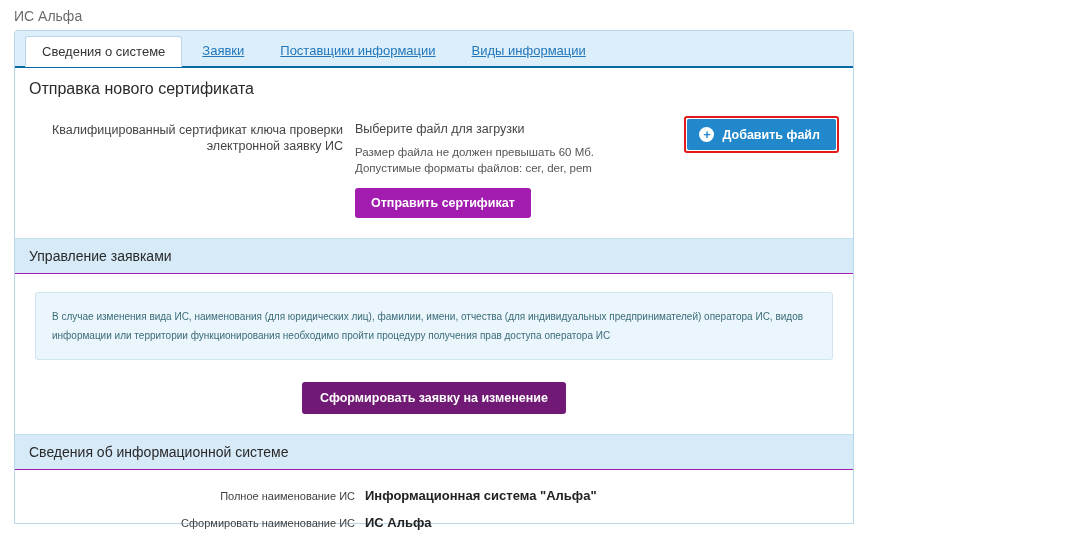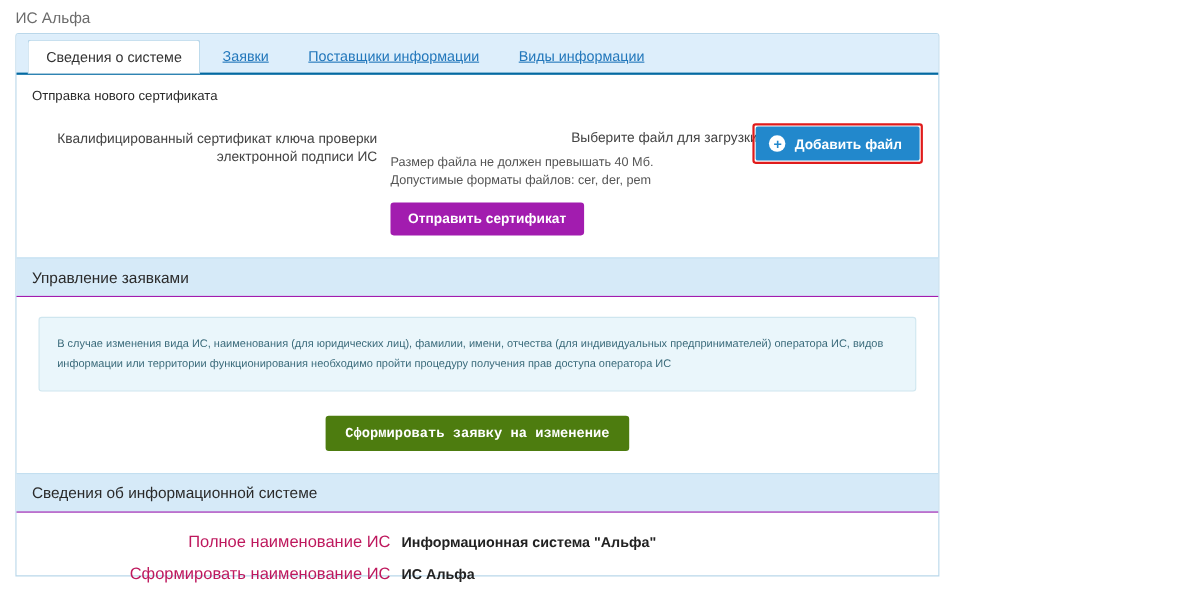--- a/index.html
+++ b/index.html
@@ -67,21 +67,21 @@
     height: 31px;
     line-height: 30px;
     margin-bottom: -1px;
     box-sizing: border-box;
   }
   
   .content {
     padding: 0;
   }
   .section-title {
-    font-size: 12px;
+    font-size: 16px;
     color: #2a2a2a;
     padding: 12px 0 10px 14px;
   }
   .section-bar {
     background: #d6eaf8;
     color: #2a2a2a;
     font-size: 14px;
     padding: 9px 0 9px 14px;
     border-top: 1px solid #c3dff0;
     border-bottom: 1px solid #a21caf;
@@ -100,50 +100,48 @@
     padding-right: 12px;
     box-sizing: border-box;
   }
   .cert-body {
     flex: 1;
   }
   .hint-main {
     font-size: 12.5px;
     color: #444444;
     margin-bottom: 8px;
-    text-align: center;
   }
   .hint-small {
     font-size: 11.5px;
     color: #555555;
     line-height: 16px;
   }
   .btn-blue {
     display: inline-block;
     background: #a21caf;
     color: #ffffff;
     font-size: 12.5px;
     font-weight: bold;
     border: none;
     border-radius: 3px;
     padding: 8px 16px;
     cursor: pointer;
     margin-top: 12px;
   }
   .btn-primary {
     display: inline-block;
-    background: #4d7c0f;
+    background: #701a75;
     color: #ffffff;
     font-size: 12.5px;
     font-weight: bold;
     border: none;
     border-radius: 3px;
     padding: 9px 18px;
     cursor: pointer;
-    font-family: Liberation Mono, monospace;
   }
   .add-file-wrap {
     position: absolute;
     right: 14px;
     top: 8px;
     border: 2px solid #e01b1b;
     border-radius: 3px;
     padding: 1px;
   }
   .btn-add-file {
@@ -188,22 +186,22 @@
   }
   .info-row {
     display: flex;
     padding: 6px 0;
     align-items: baseline;
   }
   .info-label {
     width: 350px;
     text-align: right;
     padding-right: 10px;
-    font-size: 15px;
-    color: #be185d;
+    font-size: 11px;
+    color: #404040;
     box-sizing: border-box;
   }
   .info-value {
     font-size: 13px;
     font-weight: bold;
     color: #222222;
   }
   .info-block {
     padding-top: 12px;
   }
@@ -224,25 +222,25 @@
       <div class="tab">Виды информации</div>
     </div>
 
     <div class="content">
 
       <div class="section-title">Отправка нового сертификата</div>
 
       <div class="row-cert">
         <div class="cert-label">
           <span>Квалифицированный сертификат ключа проверки</span><br>
-          <span>электронной подписи ИС</span>
+          <span>электронной заявку ИС</span>
         </div>
         <div class="cert-body">
           <div class="hint-main">Выберите файл для загрузки</div>
-          <div class="hint-small">Размер файла не должен превышать 40 Мб.</div>
+          <div class="hint-small">Размер файла не должен превышать 60 Мб.</div>
           <div class="hint-small">Допустимые форматы файлов: cer, der, pem</div>
           <button class="btn-blue">Отправить сертификат</button>
         </div>
         <div class="add-file-wrap">
           <button class="btn-add-file">
             <span class="plus-icon">+</span>
             <span>Добавить файл</span>
           </button>
         </div>
       </div>

